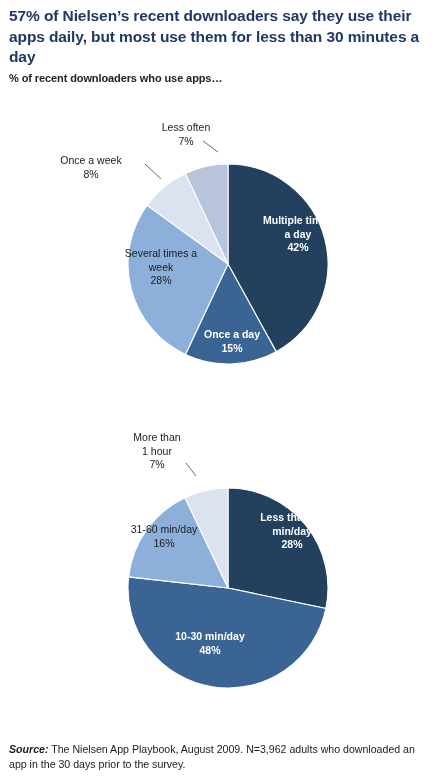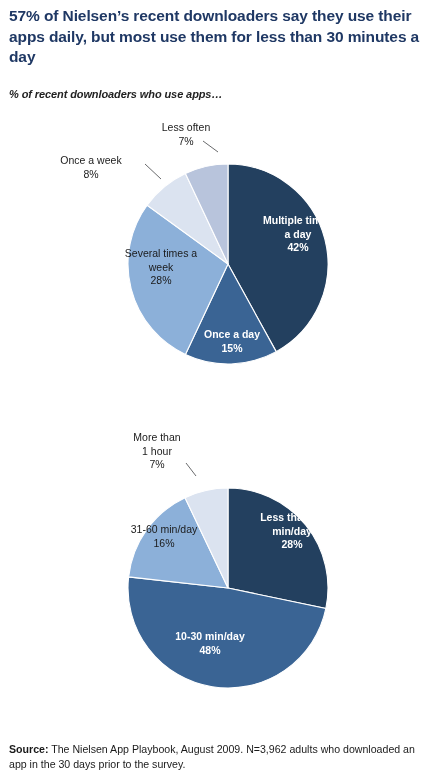--- a/index.html
+++ b/index.html
@@ -28,24 +28,23 @@
     width: 414px;
     font-size: 15.5px;
     font-weight: bold;
     line-height: 1.33;
     color: #1f3864;
     letter-spacing: -0.1px;
   }
   .subtitle {
     position: absolute;
     left: 9px;
-    top: 88px;
+    top: 72px;
     width: 414px;
     font-size: 11px;
-    font-style: italic;
     font-weight: bold;
     color: #222222;
     letter-spacing: -0.1px;
   }
 
   
   .chart-area {
     position: absolute;
     left: 0;
     top: 0;
@@ -80,20 +79,21 @@
     position: absolute;
     left: 9px;
     top: 742px;
     width: 418px;
     font-size: 10.6px;
     line-height: 1.42;
     color: #1a1a1a;
   }
   .source b {
     font-weight: bold;
+    font-style: italic;
   }
 </style>
 </head>
 <body>
 
 <div class="page">
 
   <div class="title">57% of Nielsen’s recent downloaders say they use their apps daily, but most use them for less than 30 minutes a day</div>
   <div class="subtitle">% of recent downloaders who use apps…</div>
 

